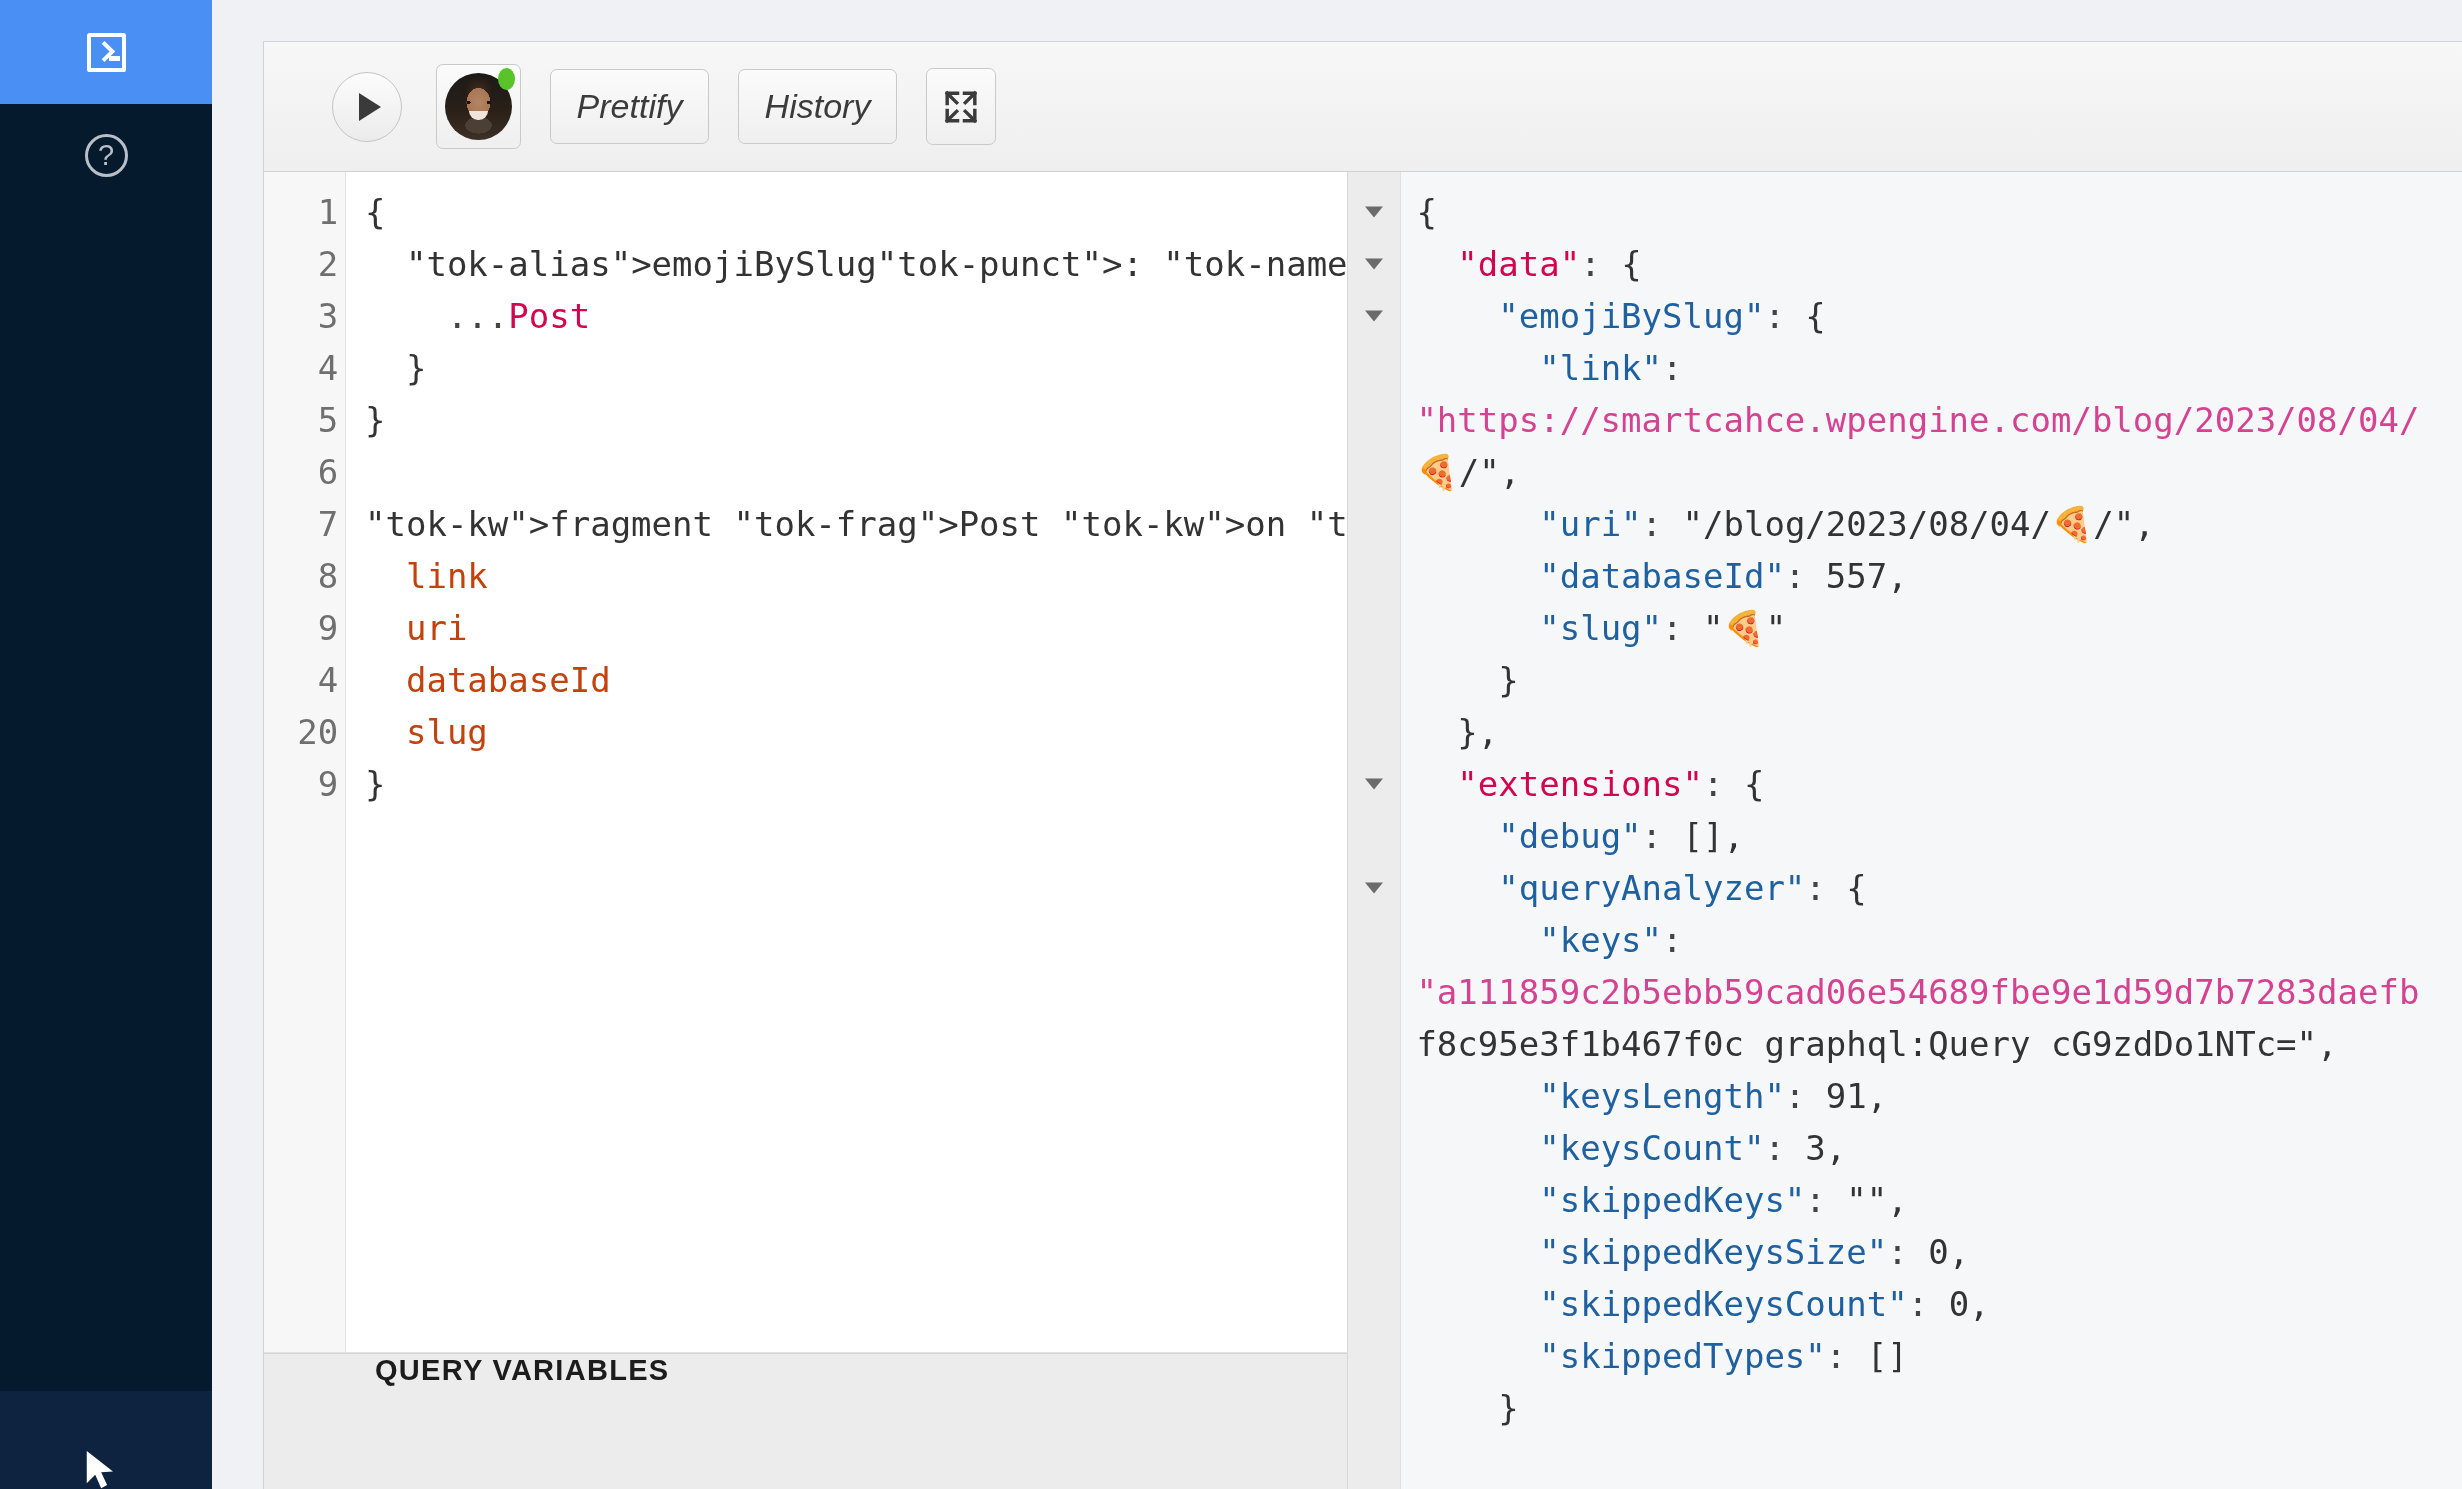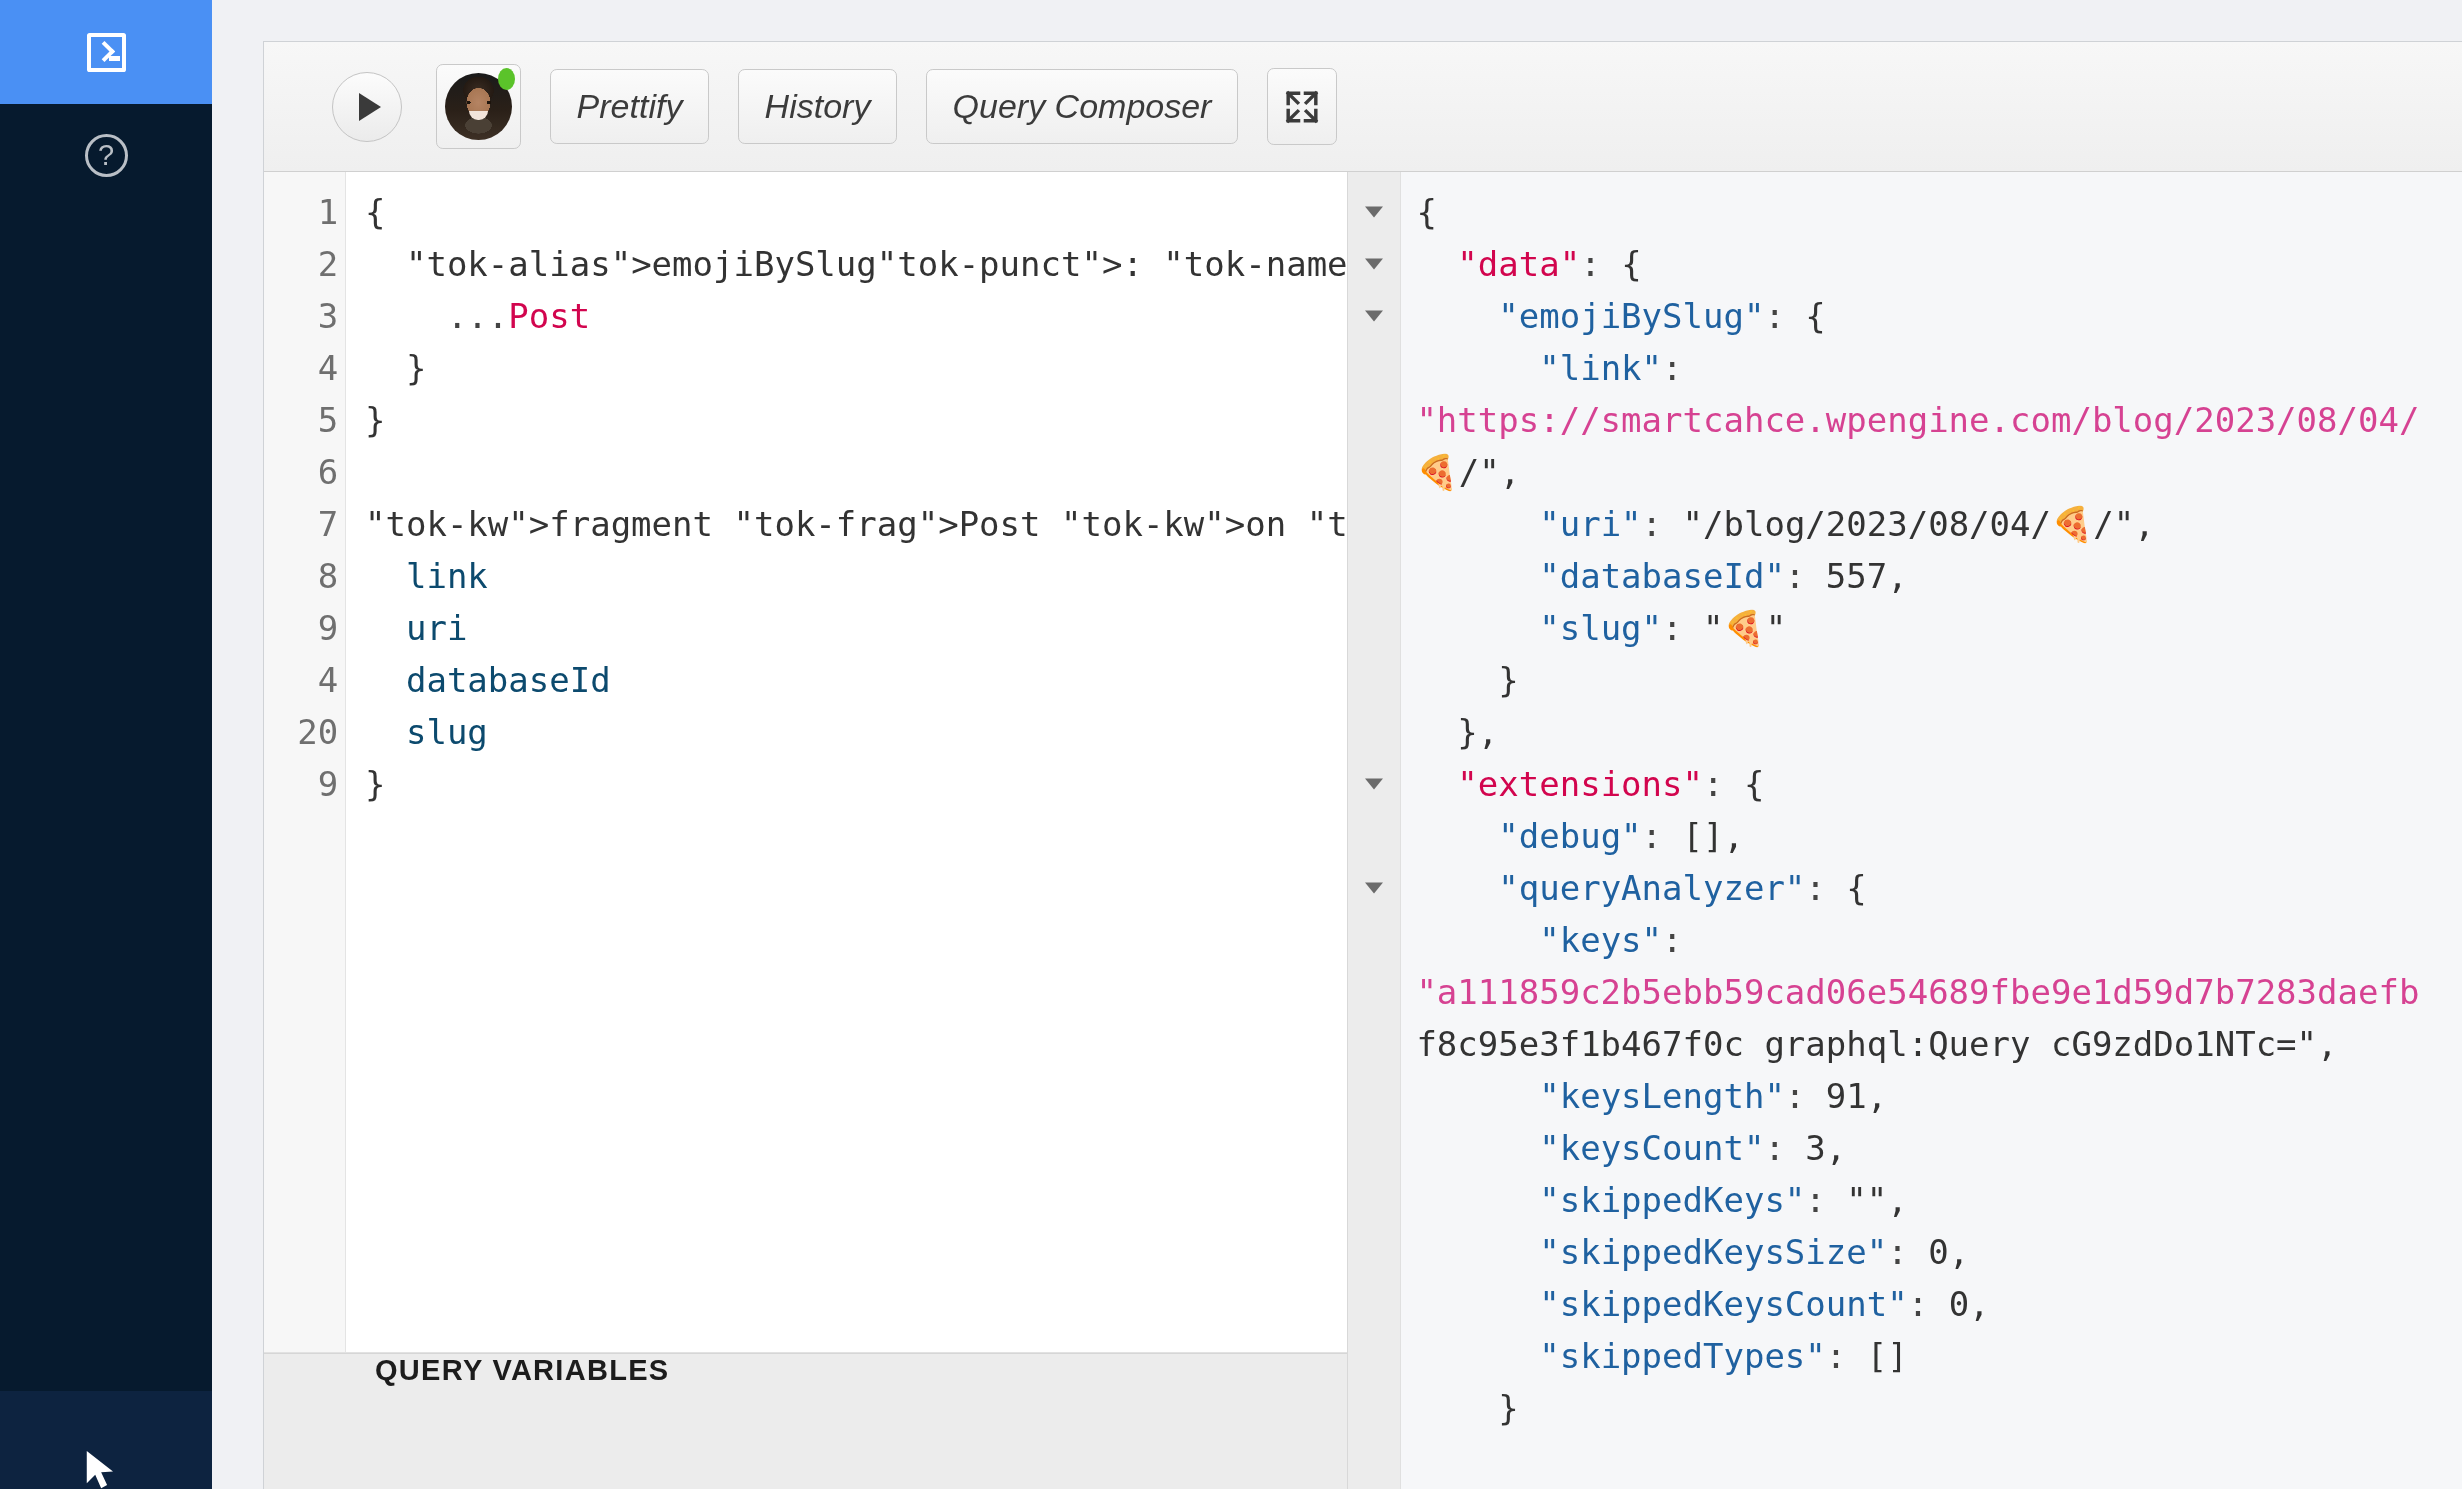--- a/index.html
+++ b/index.html
@@ -187,21 +187,21 @@
     position: relative;
   }
   .code {
     flex: 1 1 auto; padding: 13.7px 0 0 19px;
     font-family: "DejaVu Sans Mono", monospace;
     font-size: 34px; line-height: 52px;
     white-space: pre; color: #333;
     overflow: hidden;
   }
   .tok-punct { color: #444; }
-  .tok-field { color: #0c4a6e; }
+  .tok-field { color: #c2410c; }
   .tok-frag  { color: #d2054e; margin-top: 8px; }
 
   .vars-bar {
     height: 137px; flex: 0 0 137px;
     background: #ececec;
     display: flex; align-items: flex-start;
     padding-left: 111px;
     border-top: 1.7px solid #d6d6d6;
   }
   .vars-label {
@@ -269,21 +269,20 @@
           <div class="play-tri"></div>
         </div>
 
         <div class="btn-avatar">
           <div class="avatar-img"></div>
           <div class="avatar-dot"></div>
         </div>
 
         <div class="btn-box">Prettify</div>
         <div class="btn-box">History</div>
-        <div class="btn-box">Query Composer</div>
 
         <div class="btn-fullscreen">
           <svg width="38" height="38" viewBox="0 0 44 44">
             <g stroke="#3b3b3b" stroke-width="4" fill="none" stroke-linecap="square">
               <path d="M18 6 L6 6 L6 18"></path>
                 <path d="M6 6 L17 17"></path>
               <path d="M26 6 L38 6 L38 18"></path>
                 <path d="M38 6 L27 17"></path>
               <path d="M18 38 L6 38 L6 26"></path>
                 <path d="M6 38 L17 27"></path>

